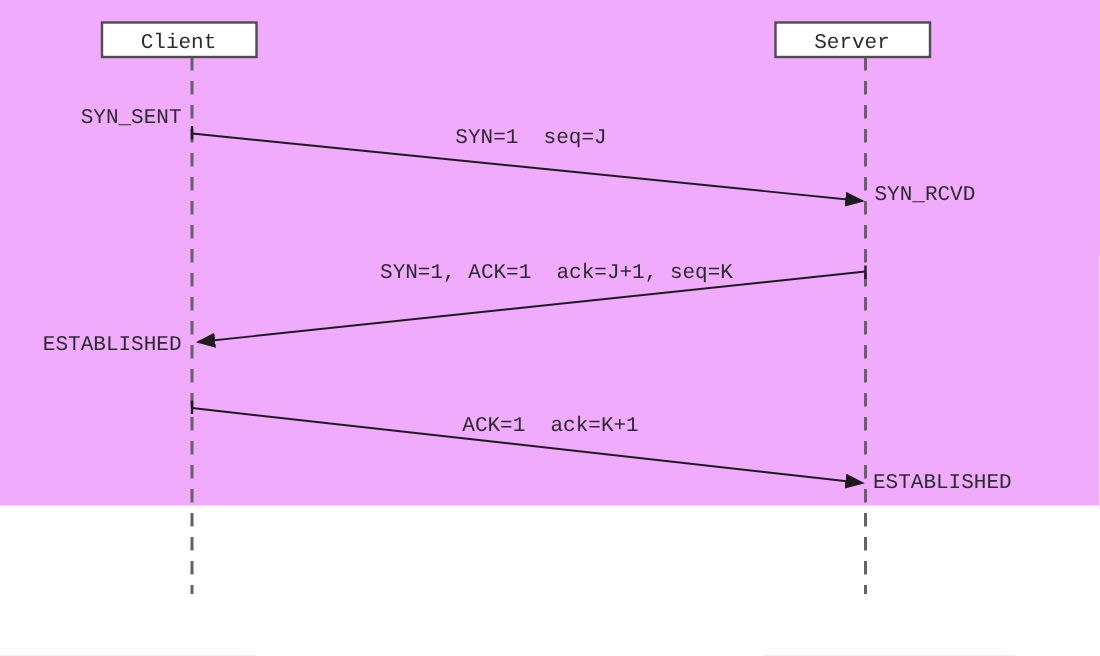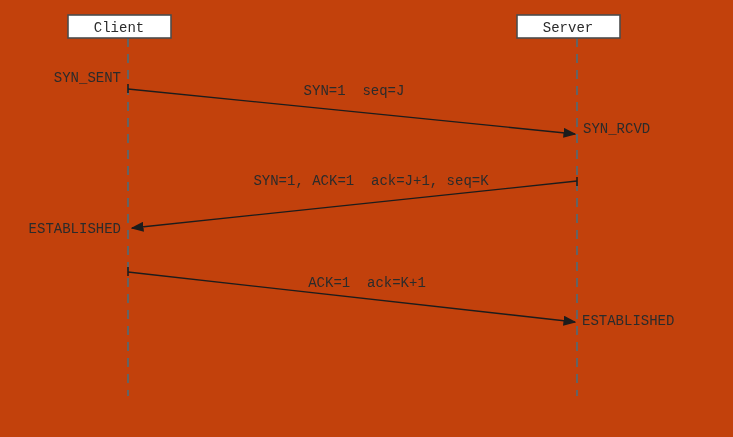--- a/index.html
+++ b/index.html
@@ -6,22 +6,22 @@
     margin: 0;
     padding: 0;
     background: #ffffff;
     width: 733px;
     height: 437px;
     overflow: hidden;
   }
   .diagram-wrap {
     position: relative;
     width: 733px;
-    height: 437px;
-    background: #c2410c;
+    height: 337px;
+    background: #f0abfc;
   }
   svg text {
     font-family: "Liberation Mono", "DejaVu Sans Mono", monospace;
     font-size: 14px;
     fill: #2b2b2b;
     white-space: pre;
   }
   .actor-box {
     fill: #ffffff;
     stroke: #4d4d4d;

